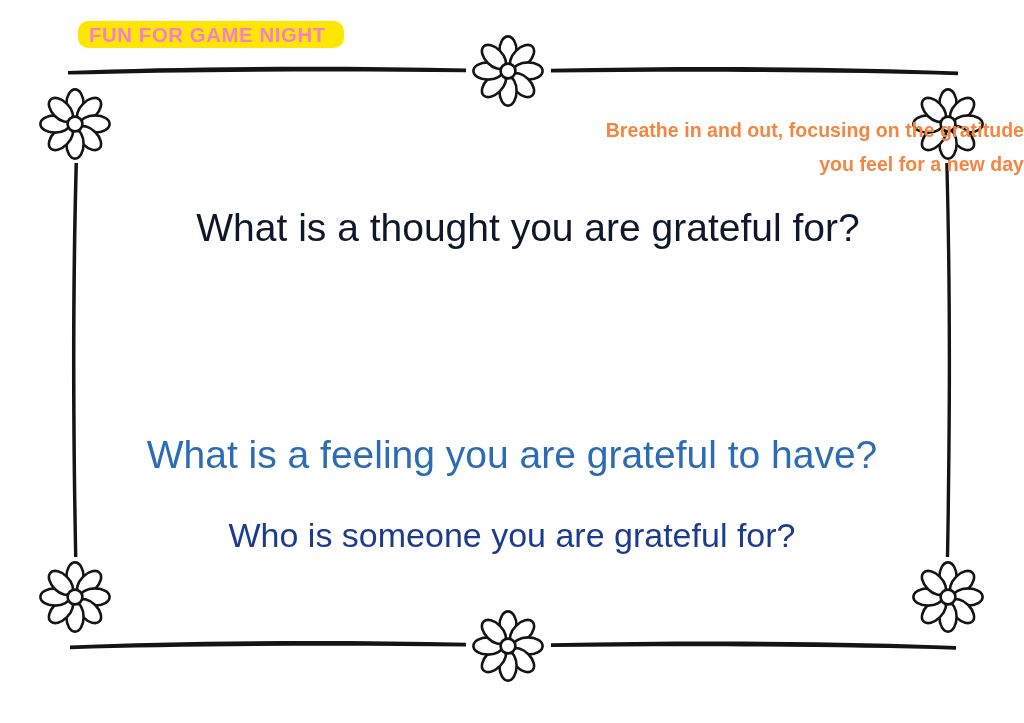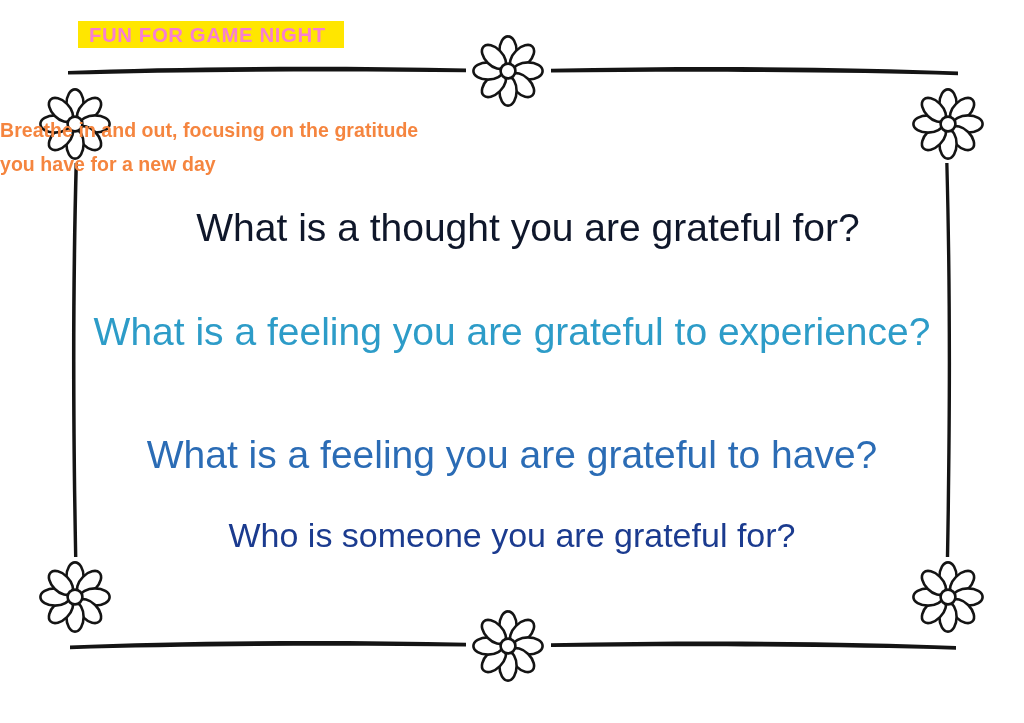--- a/index.html
+++ b/index.html
@@ -19,21 +19,21 @@
 
   
   #banner-tag {
     position: absolute;
     left: 78px;
     top: 21px;
     height: 27px;
     padding: 0 11px;
     display: flex;
     align-items: center;
-    border-radius: 0;
+    border-radius: 10px;
     box-sizing: border-box;
   }
   #banner-tag .banner-text {
     font-family: "Liberation Sans", sans-serif;
     font-weight: bold;
     font-size: 21px;
     letter-spacing: 0.6px;
     line-height: 1;
     white-space: nowrap;
     font-stretch: condensed;
@@ -58,21 +58,21 @@
     top: 0;
     width: 1024px;
     height: 723px;
   }
 
   .subtitle-block {
     position: absolute;
     left: 0;
     top: 114px;
     width: 1024px;
-    text-align: left;
+    text-align: right;
     font-weight: bold;
     font-size: 19.5px;
     line-height: 1.72;
     letter-spacing: 0.05px;
   }
   .subtitle-block .sub-line {
     display: block;
   }
 
   .question {
@@ -140,24 +140,23 @@
 </svg>
 
 <div id="banner-tag" style="background: rgb(255, 230, 0);">
   <span class="banner-text" style="color: rgb(247, 127, 208);">FUN FOR GAME NIGHT</span>
 </div>
 
 <div id="card-content">
 
   <div class="subtitle-block" style="color: rgb(245, 133, 63);">
     <span class="sub-line">Breathe in and out, focusing on the gratitude</span>
-    <span class="sub-line">you have for a new day</span>
+    <span class="sub-line">you feel for a new day</span>
   </div>
 
   <div class="question" id="question-1" style="color: #0f172a; margin-left: 16px;">What is a thought you are grateful for?</div>
 
-  <div class="question" id="question-2" style="color: rgb(45, 156, 200);">What is a feeling you are grateful to experience?</div>
 
   <div class="question" id="question-3" style="color: rgb(43, 108, 181);">What is a feeling you are grateful to have?</div>
 
   <div class="question" id="question-4" style="color: rgb(27, 59, 143);">Who is someone you are grateful for?</div>
 
 </div>
 
 </body></html>

